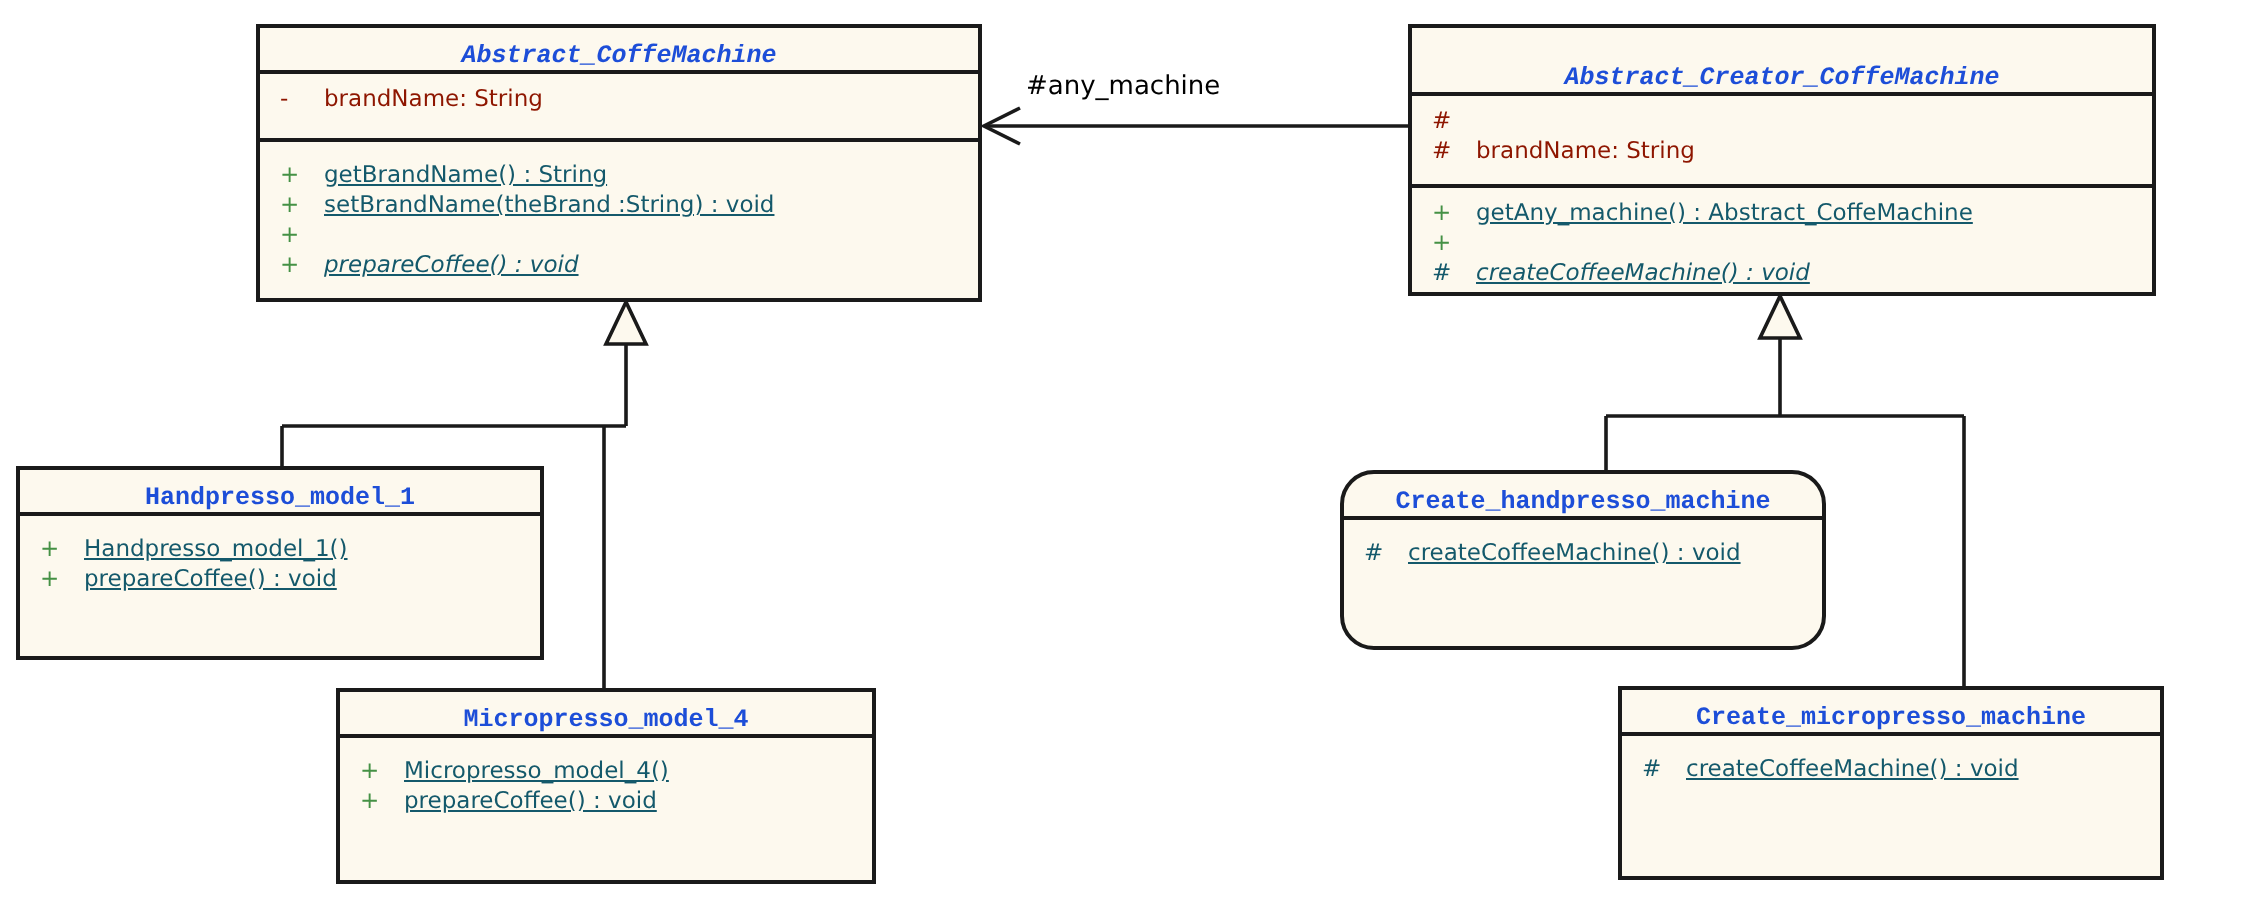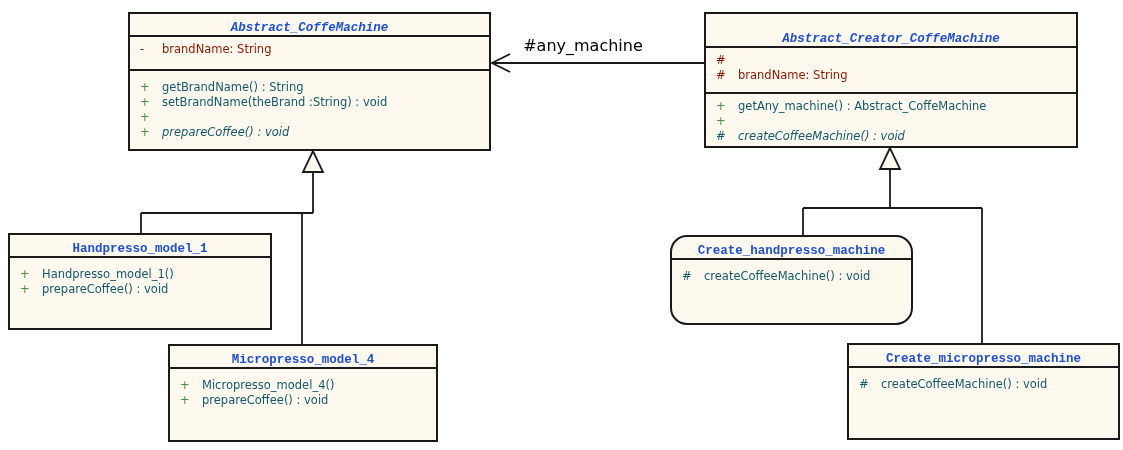--- a/index.html
+++ b/index.html
@@ -35,31 +35,30 @@
   .compartment.grow{flex:1 1 auto;}
   .member-row{
     display:flex;
     font-size:11.5px;
     line-height:15px;
     padding:0 6px 0 10px;
     white-space:nowrap;
   }
   .member-row .vis{flex:0 0 22px;}
   .attr-row .vis,.attr-row .txt{color:#8E1600;}
-  .meth-row .txt{color:#14596B;}
+  .meth-row .txt{color:#14596B;text-decoration:underline;}
   .meth-row .vis{color:#14596B;}
   .meth-row .vis.plus{color:#459145;}
   .member-row.italic .txt{font-style:italic;}
   .pad-top{padding-top:5px;}
   .pad-top-lg{padding-top:9px;}
   .assoc-label{
     position:absolute;
     left:513px;top:36px;width:140px;
-    text-align:center;
-    font-size:16px;
+    font-size:13px;
     color:#000000;
   }
 </style>
 </head>
 <body>
 
 <div id="canvas">
 
   <svg id="connectors" viewBox="0 0 1123 450" xmlns="http://www.w3.org/2000/svg">
 
@@ -171,21 +170,21 @@
   <div class="uml-box" style="left:670px;top:235px;width:243px;height:90px;border-radius:17px;">
     <div class="uml-title">Create_handpresso_machine</div>
     <div class="compartment grow pad-top-lg">
       <div class="member-row meth-row">
         <span class="vis">#</span>
         <span class="txt">createCoffeeMachine() : void</span>
       </div>
     </div>
   </div>
 
-  <div class="uml-box" style="left:847px;top:343px;width:273px;height:97px;">
+  <div class="uml-box" style="left:809px;top:343px;width:273px;height:97px;">
     <div class="uml-title">Create_micropresso_machine</div>
     <div class="compartment grow pad-top-lg">
       <div class="member-row meth-row">
         <span class="vis">#</span>
         <span class="txt">createCoffeeMachine() : void</span>
       </div>
     </div>
   </div>
 
 </div>

